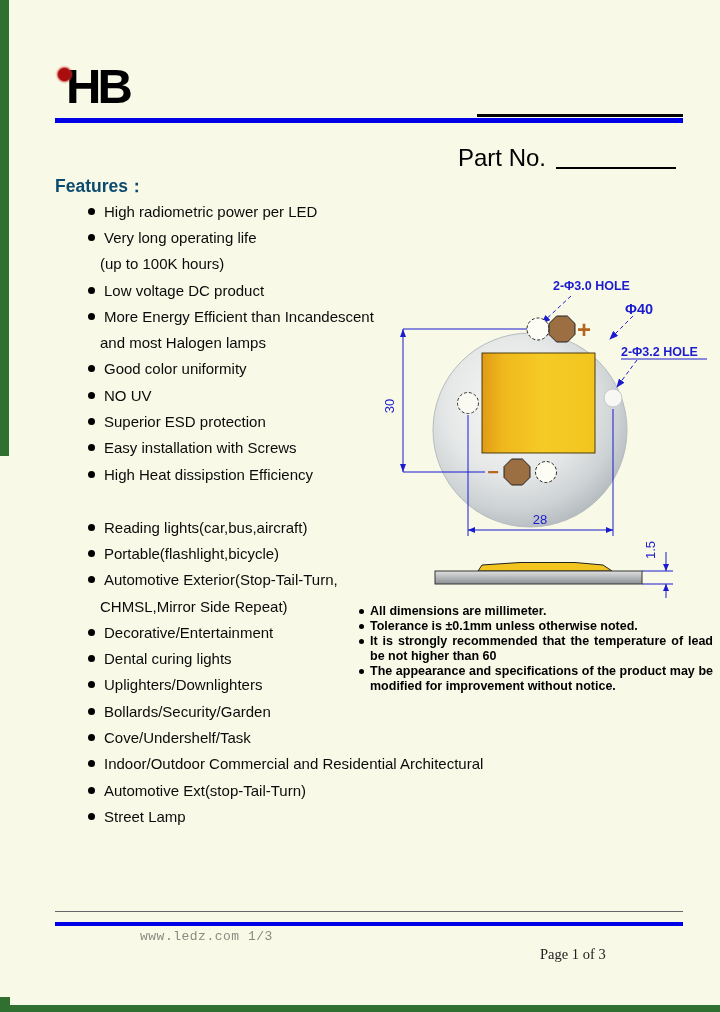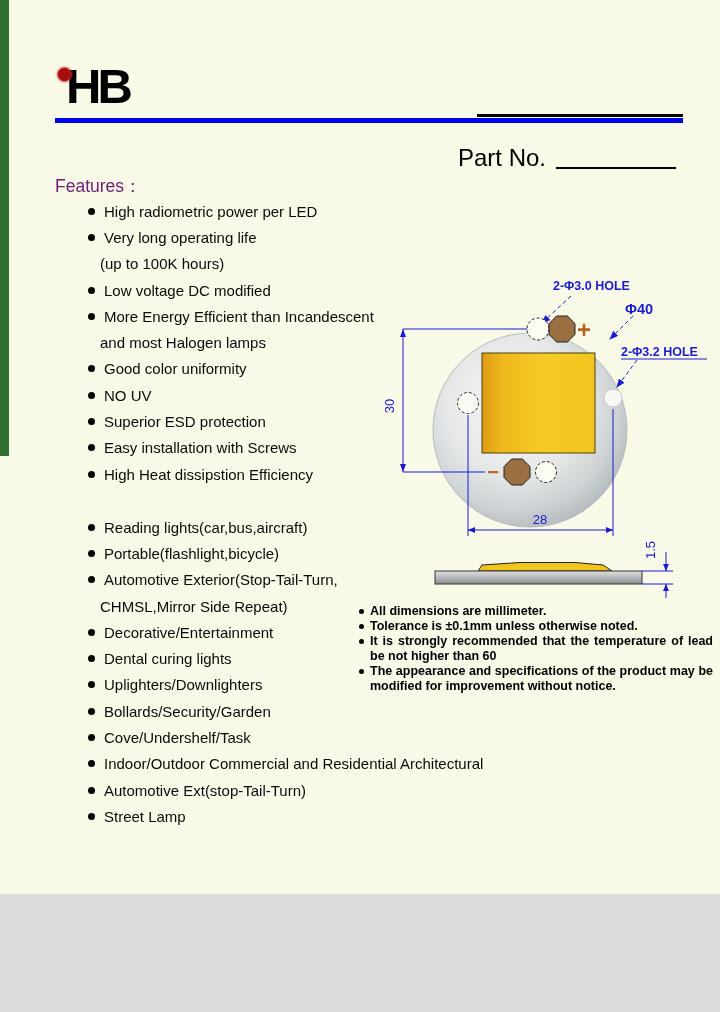--- a/index.html
+++ b/index.html
@@ -1,36 +1,36 @@
 <!DOCTYPE html>
 <html><head>
 <meta charset="utf-8">
 <style>
   html,body{margin:0;padding:0;background:#ddd;}
   #page{
-    position:relative;width:720px;height:894px;margin:0 auto;
+    position:relative;width:720px;height:1012px;margin:0 auto;
     background:#F8FAE7;overflow:hidden;
     font-family:"Liberation Sans",sans-serif;color:#111;
   }
   
   .green-left{position:absolute;left:0;top:0;width:9px;height:456px;background:#2F6F2F;}
   .green-bottom{position:absolute;left:0;top:1005px;width:720px;height:7px;background:#2F6F2F;}
   .green-corner{position:absolute;left:0;top:997px;width:10px;height:15px;background:#2F6F2F;}
 
   
   .logo{position:absolute;left:66px;top:62px;font-size:49px;font-weight:bold;letter-spacing:-4px;line-height:1;color:#000;}
   .logo-dot{position:absolute;left:-8px;top:6px;width:13px;height:13px;border-radius:50%;background:#A80E0E;box-shadow:0 0 2px 1px #c33;}
   .title{position:absolute;right:37px;top:84px;font-size:26px;font-weight:bold;letter-spacing:.5px;color:#000;}
   .title-underline{position:absolute;left:477px;top:114px;width:206px;height:3px;background:#000;}
   .header-bar{position:absolute;left:55px;top:118px;width:628px;height:5px;background:#0000E8;}
   .partno{position:absolute;left:458px;top:144px;font-size:24px;font-weight:normal;color:#000;}
   .partno-line{position:absolute;left:556px;top:167px;width:120px;height:2px;background:#000;}
 
   
-  .section-heading{position:absolute;left:55px;font-size:17.5px;font-weight:normal;color:#701a75;}
+  .section-heading{position:absolute;left:55px;font-size:17.5px;font-weight:bold;color:#0c4a6e;}
   #features-heading{top:174px;}
   #apps-heading{top:490px;}
   .list{position:absolute;left:88px;}
   #features-list{top:198px;}
   #apps-list{top:514px;}
   .li{display:flex;align-items:center;height:26.3px;font-size:15px;white-space:nowrap;color:#0b0b0b;}
   .dot{width:7px;height:7px;border-radius:50%;background:#000;margin-right:9px;flex:none;}
   .cont{padding-left:12px;}
 
   
@@ -78,21 +78,21 @@
       </div>
     <div class="li">
         <span class="dot"></span>
         <span>Very long operating life</span>
       </div>
     <div class="li cont">
         <span>(up to 100K hours)</span>
       </div>
     <div class="li">
         <span class="dot"></span>
-        <span>Low voltage DC modified</span>
+        <span>Low voltage DC product</span>
       </div>
     <div class="li">
         <span class="dot"></span>
         <span>More Energy Efficient than Incandescent</span>
       </div>
     <div class="li cont">
         <span>and most Halogen lamps</span>
       </div>
     <div class="li">
         <span class="dot"></span>

